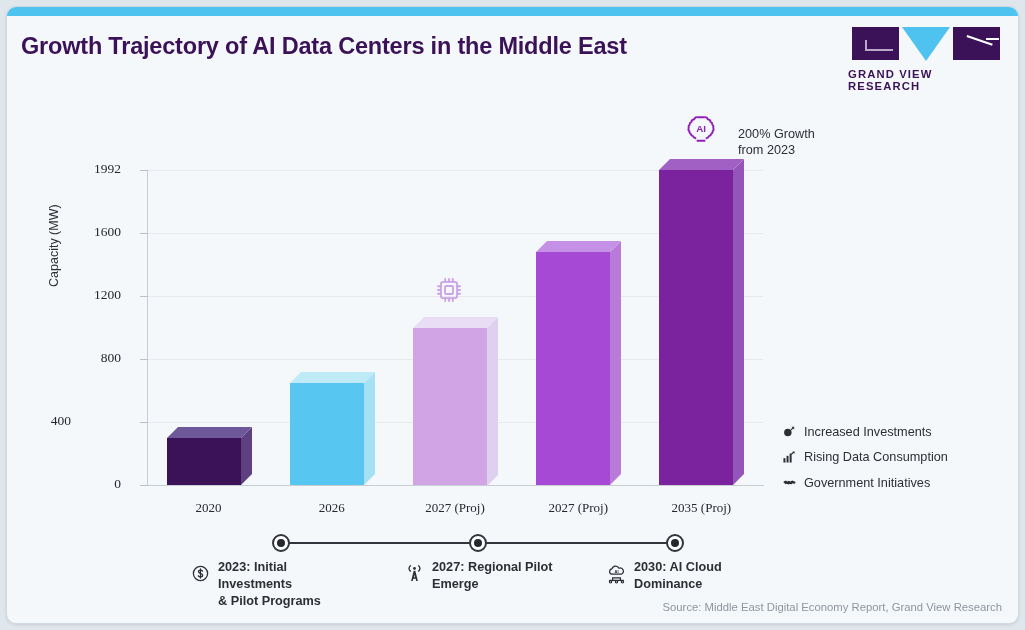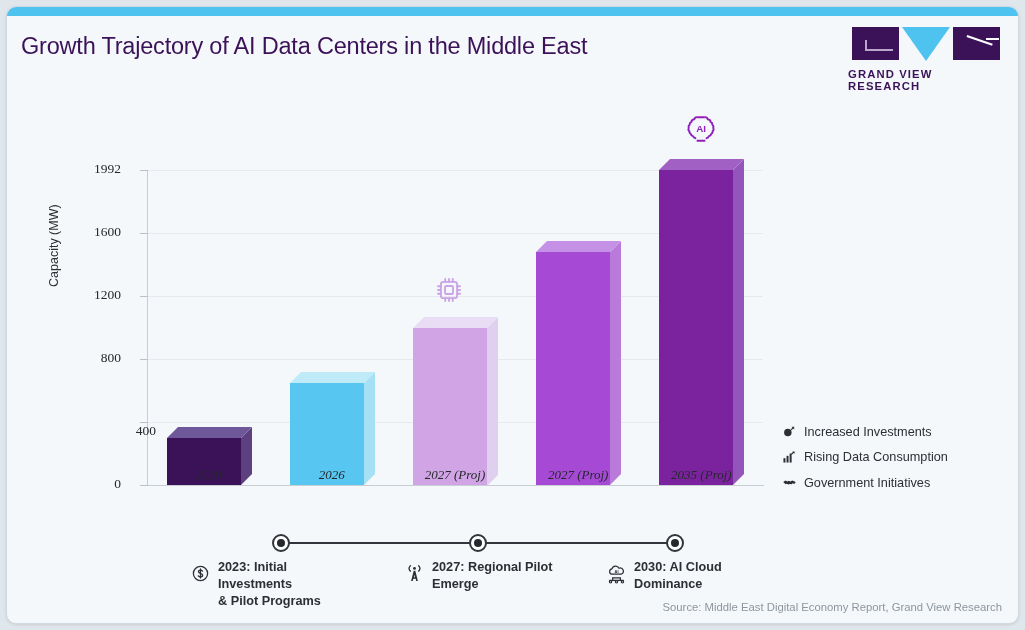--- a/index.html
+++ b/index.html
@@ -17,21 +17,21 @@
     border: 1px solid #d2dae1;
     overflow: hidden;
     box-shadow: 0 1px 3px rgba(0,0,0,0.10);
   }
   #accent {
     position: absolute; left: 0; top: 0; width: 100%; height: 9px;
     background: #4ec3f0;
   }
   #title {
     position: absolute; left: 14px; top: 26px;
-    font-size: 23.5px; font-weight: normal;
+    font-size: 23.5px; font-weight: bold;
     color: #3b1258;
     letter-spacing: -0.2px;
     white-space: nowrap;
     text-align: right;
   }
   
   #logo { position: absolute; right: 14px; top: 20px; width: 156px; }
   #logo-marks { display: flex; align-items: flex-start; justify-content: center; gap: 3px; height: 36px; }
   .logo-block { width: 47px; height: 33px; background: #3b1258; position: relative; overflow: hidden; }
   .logo-block.left::after {
@@ -106,25 +106,24 @@
     transform: skewX(-45deg);
     transform-origin: bottom left;
   }
   .bar .side {
     position: absolute; left: 74px; bottom: 0; width: 11px;
     height: 100%;
     transform: skewY(-45deg);
     transform-origin: bottom left;
   }
   .xtick-label {
-    position: absolute; top: 460px;
+    position: absolute; top: 493px;
     width: 110px; text-align: center;
     font-size: 13px; color: #25282c;
     font-family: "Liberation Serif", serif;
-    font-style: italic;
   }
   
   #annot {
     position: absolute; left: 731px; top: 119px;
     font-size: 12.7px; color: #2c2f33; line-height: 16px;
     width: 120px;
   }
   #brain-icon { position: absolute; left: 676px; top: 104px; }
   #chip-icon { position: absolute; left: 427px; top: 268px; }
   
@@ -218,20 +217,24 @@
 
   <div id="brain-icon">
     <svg width="36" height="36" viewBox="0 0 24 24" fill="none" stroke="#8f1fb8" stroke-width="1.3">
       <path d="M9.4 4.1a2 2 0 0 0-2 1.5 1.9 1.9 0 0 0-1.8 1.6 1.9 1.9 0 0 0-1.2 1.9 1.9 1.9 0 0 0-.6 2.1 2 2 0 0 0 .4 2.3 2 2 0 0 0 1 1.9 2 2 0 0 0 1.6 1.5 2 2 0 0 0 2 1.2"></path>
       <path d="M14.6 4.1a2 2 0 0 1 2 1.5 1.9 1.9 0 0 1 1.8 1.6 1.9 1.9 0 0 1 1.2 1.9 1.9 1.9 0 0 1 .6 2.1 2 2 0 0 1-.4 2.3 2 2 0 0 1-1 1.9 2 2 0 0 1-1.6 1.5 2 2 0 0 1-2 1.2"></path>
       <path d="M9.4 4.1h5.2M9.1 19.8h5.8"></path>
       <text x="12" y="14" font-size="6.5" fill="#8f1fb8" stroke="none" text-anchor="middle" font-family="Liberation Sans, sans-serif" font-weight="bold">AI</text>
     </svg>
   </div>
 
+  <div id="annot">
+    <div>200% Growth</div>
+    <div>from 2023</div>
+  </div>
 
   <div id="legend">
     <div class="legend-row">
       <span class="legend-icon">
         <svg width="14" height="14" viewBox="0 0 24 24" fill="#2c2f33">
           <circle cx="10" cy="13" r="6.4"></circle>
           <path d="M16.5 3.2h4.4v4.4l-1.6-1.6-3 3-1.5-1.5 3-3z"></path>
         </svg>
       </span>
       <span class="legend-label">Increased Investments</span>
@@ -302,21 +305,21 @@
     </span>
     <span class="tl-text">
       <span>2030: AI Cloud</span><br>
       <span>Dominance</span>
     </span>
   </div>
 
   <div id="source">Source: Middle East Digital Economy Report, Grand View Research</div>
 <div class="ytick-label" style="top: 469px; right: 897px;">0</div>
     <div class="ytick-dash" style="top: 478px;"></div>
-    <div class="ytick-label" style="top: 406px; right: 862px; margin-top: 10px;">400</div>
+    <div class="ytick-label" style="top: 406px; right: 947px;">400</div>
     <div class="ytick-dash" style="top: 415px;"></div>
     <div class="ytick-label" style="top: 343px; right: 897px;">800</div>
     <div class="ytick-dash" style="top: 352px;"></div>
     <div class="ytick-label" style="top: 280px; right: 897px;">1200</div>
     <div class="ytick-dash" style="top: 289px;"></div>
     <div class="ytick-label" style="top: 217px; right: 897px;">1600</div>
     <div class="ytick-dash" style="top: 226px;"></div>
     <div class="ytick-label" style="top: 154px; right: 897px;">1992</div>
     <div class="ytick-dash" style="top: 163px;"></div>
     <div class="xtick-label" style="left: 146.6px;">2020</div>

